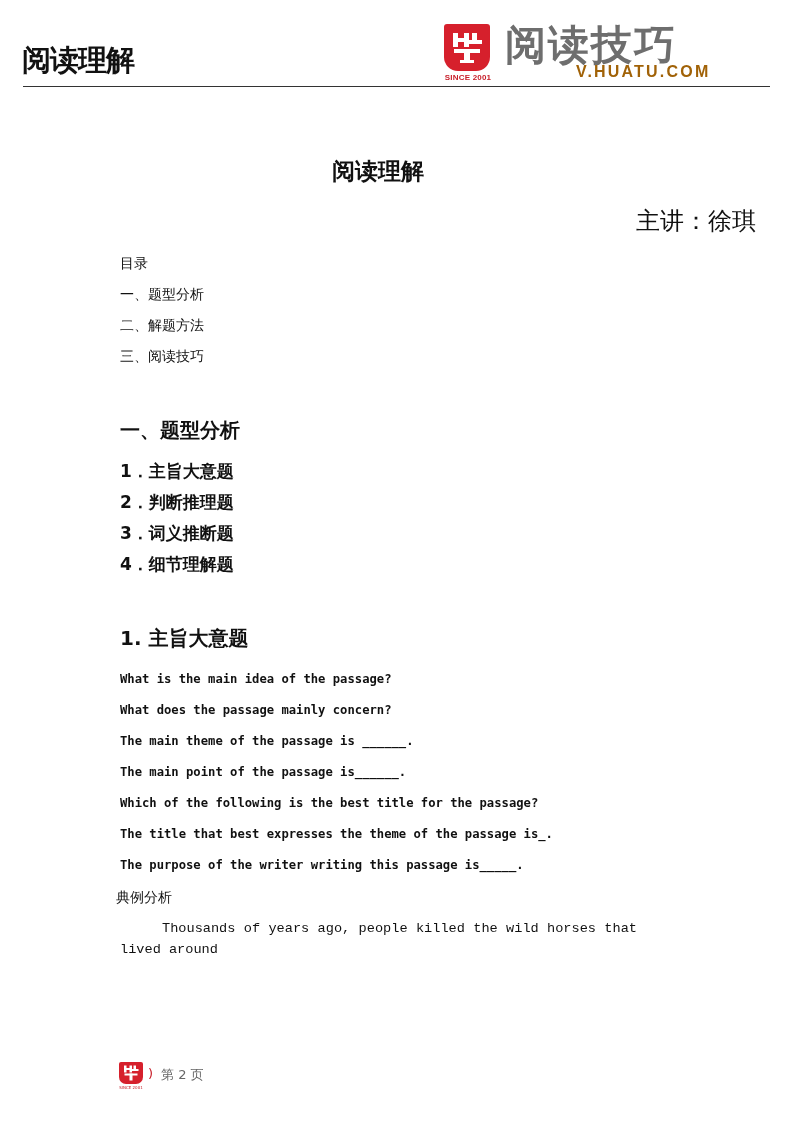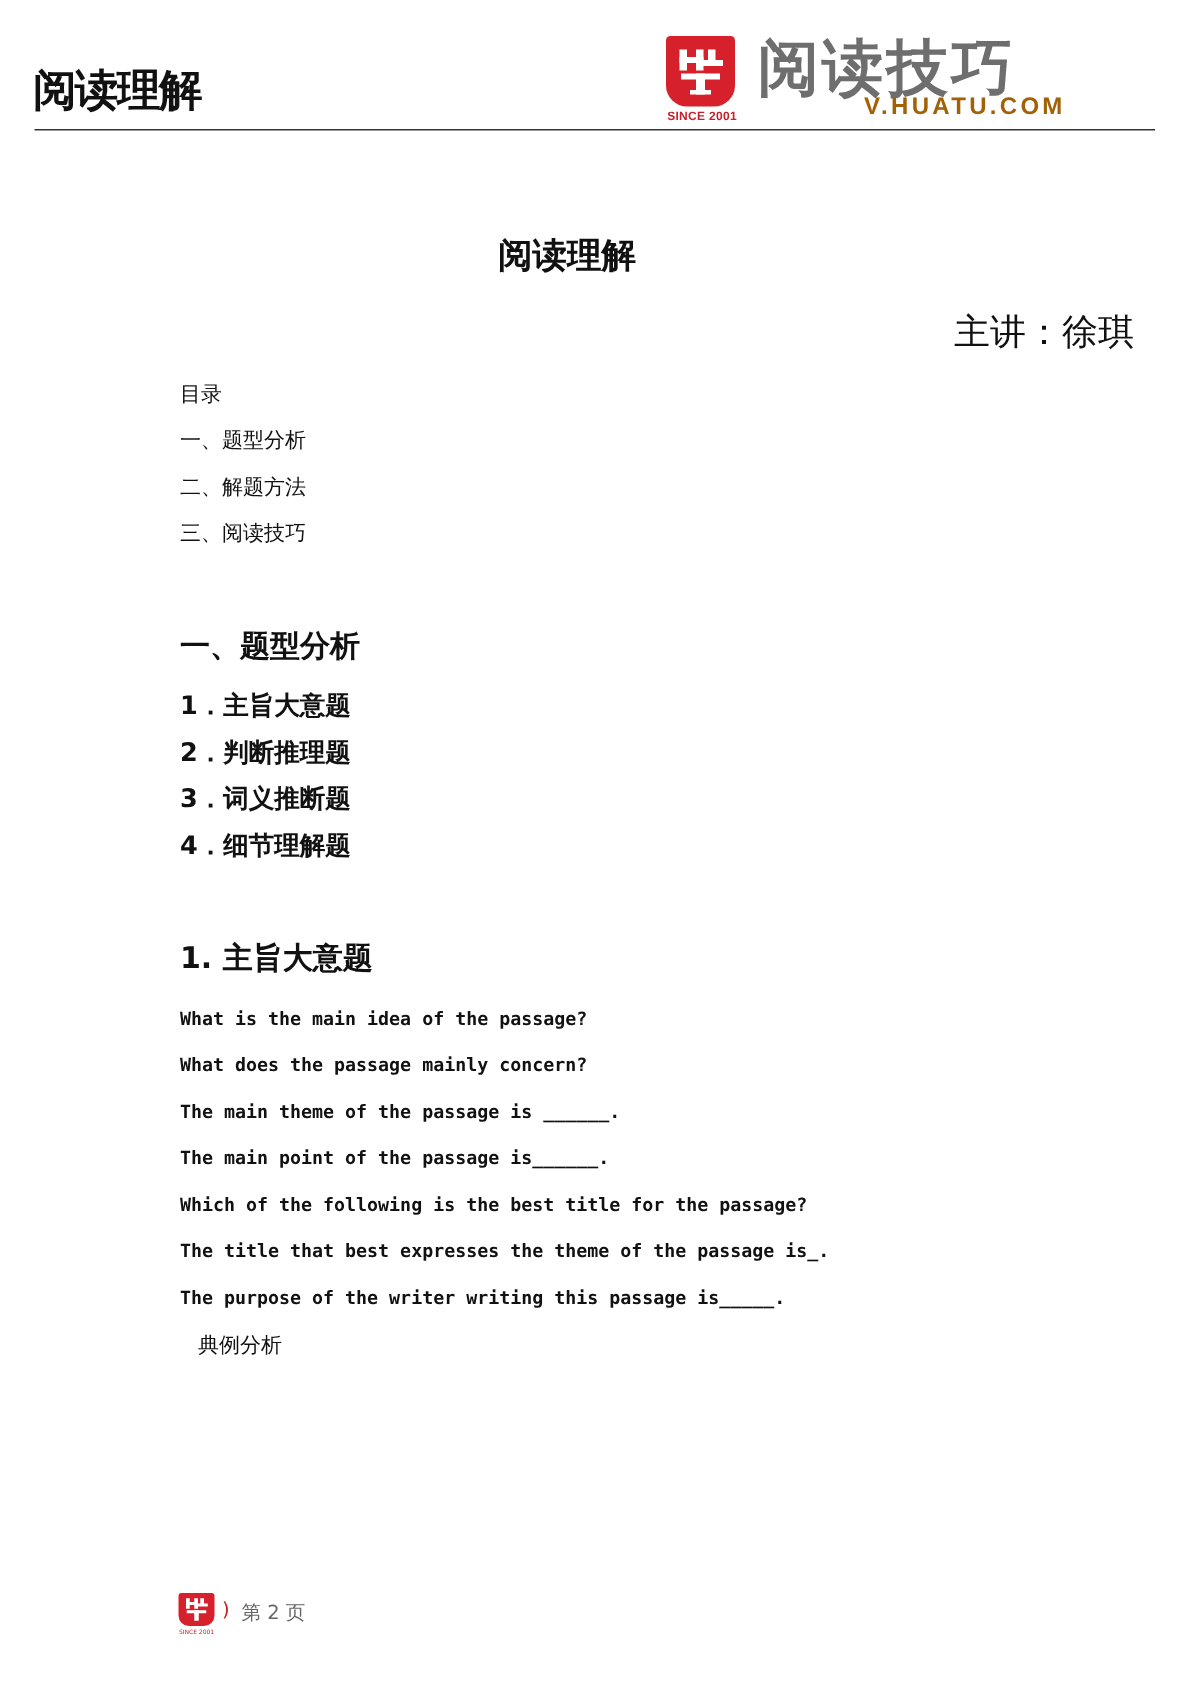--- a/index.html
+++ b/index.html
@@ -17,21 +17,21 @@
     
     .doc-title { left: 0; width: 756px; top: 155px; text-align: center; font-size: 23px; font-weight: bold; line-height: 32px; }
     .doc-sub { left: 0; width: 756px; top: 204px; text-align: right; font-size: 24px; line-height: 34px; font-family: "DejaVu Serif", serif; }
 
     .toc { left: 120px; font-size: 14px; line-height: 20px; }
     .h1 { left: 120px; font-size: 20px; font-weight: bold; line-height: 28px; }
     .li { left: 120px; font-size: 17px; font-weight: bold; line-height: 20px; }
     .mono { left: 120px; font-family: "DejaVu Sans Mono", "Liberation Mono", monospace; font-size: 12.2px; font-weight: bold; line-height: 18px; white-space: pre; }
     .para { left: 120px; width: 517px; font-family: "Liberation Mono", "DejaVu Sans Mono", monospace; font-size: 13.6px; line-height: 21px; text-align: justify; }
     .para p { margin: 0; text-indent: 42px; }
-    .lbl { left: 132px; font-size: 14px; line-height: 20px; }
+    .lbl { left: 116px; font-size: 14px; line-height: 20px; }
 
     .footer-logo { left: 119px; top: 1062px; width: 24px; height: 22px; background:#d6202c; border-radius: 2px 2px 7px 7px; display:flex; align-items:center; justify-content:center; }
     .footer-since { left: 117px; top: 1085px; width: 28px; font-size: 4px; color:#c8202b; text-align:center; }
     .footer-sep { left: 148px; top: 1066px; font-size: 13px; color: #c8202b; }
     .footer-page { left: 161px; top: 1066px; font-size: 13px; color: #666; font-family: "DejaVu Sans", sans-serif; text-align: center; }
   </style>
 </head>
 <body>
 
 <div class="abs hdr-title">阅读理解</div>
@@ -70,20 +70,21 @@
 <div class="abs mono" style="top:670px">What is the main idea of the passage?</div>
 <div class="abs mono" style="top:701px">What does the passage mainly concern?</div>
 <div class="abs mono" style="top:732px">The main theme of the passage is ______.</div>
 <div class="abs mono" style="top:763px">The main point of the passage is______.</div>
 <div class="abs mono" style="top:794px">Which of the following is the best title for the passage?</div>
 <div class="abs mono" style="top:825px">The title that best expresses the theme of the passage is_.</div>
 <div class="abs mono" style="top:856px">The purpose of the writer writing this passage is_____.</div>
 <div class="abs lbl" style="top:887px">典例分析</div>
 
 <div class="abs para" style="top:918px">
+  <p>Thousands of years ago, people killed the wild horses that lived around</p>
 </div>
 
 <div class="abs footer-logo">
   <svg width="18" height="18" viewBox="0 0 34 36">
     <rect x="3" y="3" width="5" height="14" fill="#fff"></rect>
     <rect x="14" y="3" width="5" height="14" fill="#fff"></rect>
     <rect x="3" y="8" width="16" height="4" fill="#fff"></rect>
     <rect x="22" y="3" width="5" height="10" fill="#fff"></rect>
     <rect x="17" y="10" width="15" height="4" fill="#fff"></rect>
     <rect x="4" y="19" width="26" height="4" fill="#fff"></rect>

